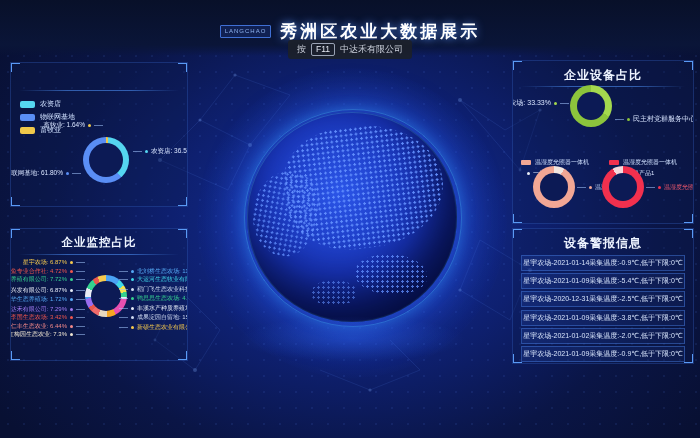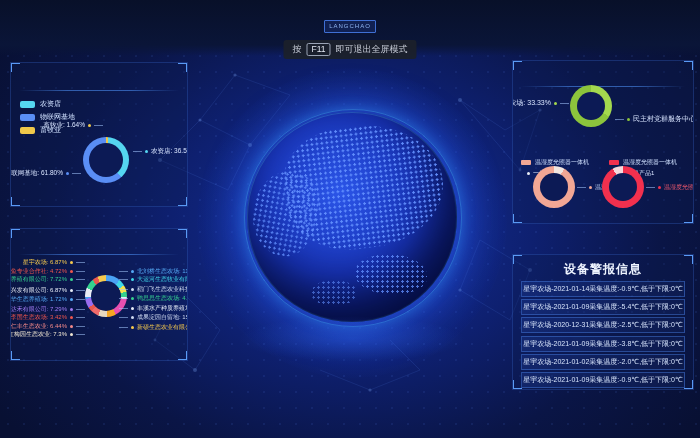--- a/index.html
+++ b/index.html
@@ -102,26 +102,27 @@
     <div class="land west"></div>
     <div class="land isles"></div>
     <div class="land south"></div>
   </div>
   <div class="globe-rim"></div>
   <div class="floor-glow"></div>
 
   <div class="topbar">
     <div class="title-wrap">
       <span class="logo">LANGCHAO</span>
+      <h1>秀洲区农业大数据展示</h1>
     </div>
   </div>
   <div class="toast">
     <span>按</span>
     <span class="key">F11</span>
-    <span>即可退出全屏模式</span>
+    <span>中达禾有限公司</span>
   </div>
 
   <div class="panel" style="left:10px;top:62px;width:176px;height:143px;">
     <span class="corner tl"></span>
       <span class="corner tr"></span>
       <span class="corner bl"></span>
       <span class="corner br"></span>
     <div class="pdivider"></div>
     <div class="legend" style="left:9px;top:36px;">
       <div class="litem">
@@ -155,20 +156,21 @@
       <span class="ldot" style="background: rgb(90, 142, 245);"></span>
         <span class="lline"></span>
     </div>
   </div>
 
   <div class="panel" style="left:10px;top:228px;width:176px;height:131px;">
     <span class="corner tl"></span>
       <span class="corner tr"></span>
       <span class="corner bl"></span>
       <span class="corner br"></span>
+    <div class="ptitle" style="font-size:11.5px;">企业监控占比</div>
     <div class="pdivider" style="top:25px;"></div>
     <div class="donut" style="left: 74px; top: 46px; width: 42px; height: 42px; background: conic-gradient(rgb(74, 163, 245) 0deg, rgb(74, 163, 245) 40.6446deg, rgb(65, 214, 232) 40.6446deg, rgb(65, 214, 232) 59.6308deg, rgb(245, 224, 78) 59.6308deg, rgb(245, 224, 78) 78.6171deg, rgb(53, 208, 142) 78.6171deg, rgb(53, 208, 142) 93.7006deg, rgb(232, 236, 245) 93.7006deg, rgb(232, 236, 245) 98.9745deg, rgb(232, 79, 176) 98.9745deg, rgb(232, 79, 176) 151.784deg, rgb(245, 166, 35) 151.784deg, rgb(245, 166, 35) 175.939deg, rgb(232, 217, 192) 175.939deg, rgb(232, 217, 192) 201.606deg, rgb(240, 106, 106) 201.606deg, rgb(240, 106, 106) 224.248deg, rgb(232, 87, 79) 224.248deg, rgb(232, 87, 79) 236.273deg, rgb(154, 108, 240) 236.273deg, rgb(154, 108, 240) 261.904deg, rgb(74, 157, 240) 261.904deg, rgb(74, 157, 240) 267.952deg, rgb(232, 236, 245) 267.952deg, rgb(232, 236, 245) 292.107deg, rgb(53, 208, 142) 292.107deg, rgb(53, 208, 142) 319.25deg, rgb(232, 87, 79) 319.25deg, rgb(232, 87, 79) 335.845deg, rgb(245, 201, 78) 335.845deg, rgb(245, 201, 78) 360deg);">
       <div class="hole i6"></div>
     </div>
 
     <div class="lrow r tiny" style="left:0;top:29px;width:74px;">
       <span style="color: rgb(245, 201, 78);">星宇农场: 6.87%</span>
       <span class="ldot" style="background: rgb(245, 201, 78);"></span>
         <span class="lline"></span>
     </div>
@@ -248,20 +250,21 @@
         <span class="ldot" style="background: rgb(245, 201, 78);"></span>
       <span style="color: rgb(245, 201, 78);">新硕生态农业有限公司: 6.87%</span>
     </div>
   </div>
 
   <div class="panel" style="left:512px;top:60px;width:180px;height:162px;">
     <span class="corner tl"></span>
       <span class="corner tr"></span>
       <span class="corner bl"></span>
       <span class="corner br"></span>
+    <div class="ptitle">企业设备占比</div>
     <div class="pdivider" style="top:25px;"></div>
     <div class="donut" style="left: 57px; top: 24px; width: 42px; height: 42px; background: conic-gradient(rgb(164, 217, 78) 0deg, rgb(164, 217, 78) 119.988deg, rgb(140, 196, 60) 119.988deg, rgb(140, 196, 60) 360deg);">
       <div class="hole i7"></div>
     </div>
     <div class="lrow r" style="left:2px;top:37px;width:54px;font-size:7px;">
       <span>星宇农场: 33.33%</span>
       <span class="ldot" style="background:#a4d94e;"></span>
         <span class="lline"></span>
     </div>
     <div class="lrow" style="left:102px;top:53px;font-size:7px;">
@@ -299,21 +302,21 @@
     <div class="donut" style="left: 89px; top: 105px; width: 42px; height: 42px; background: conic-gradient(rgb(242, 48, 78) 0deg, rgb(242, 48, 78) 331.2deg, rgb(245, 216, 220) 331.2deg, rgb(245, 216, 220) 360deg);">
       <div class="hole i7"></div>
     </div>
     <div class="lrow tiny" style="left:133px;top:122px;">
       <span class="lline"></span>
         <span class="ldot" style="background: rgb(242, 48, 78);"></span>
       <span style="color: rgb(243, 90, 110);">温湿度光照器一</span>
     </div>
   </div>
 
-  <div class="panel" style="left:512px;top:228px;width:180px;height:134px;margin-top:26px;">
+  <div class="panel" style="left:512px;top:228px;width:180px;height:134px;">
     <span class="corner tl"></span>
       <span class="corner tr"></span>
       <span class="corner bl"></span>
       <span class="corner br"></span>
     <div class="ptitle">设备警报信息</div>
     <div class="alarm-row" style="top:26px;">星宇农场-2021-01-14采集温度:-0.9℃,低于下限:0℃</div>
     <div class="alarm-row" style="top:44px;">星宇农场-2021-01-09采集温度:-5.4℃,低于下限:0℃</div>
     <div class="alarm-row" style="top:62px;">星宇农场-2020-12-31采集温度:-2.5℃,低于下限:0℃</div>
     <div class="alarm-row" style="top:81px;">星宇农场-2021-01-09采集温度:-3.8℃,低于下限:0℃</div>
     <div class="alarm-row" style="top:99px;">星宇农场-2021-01-02采集温度:-2.0℃,低于下限:0℃</div>

